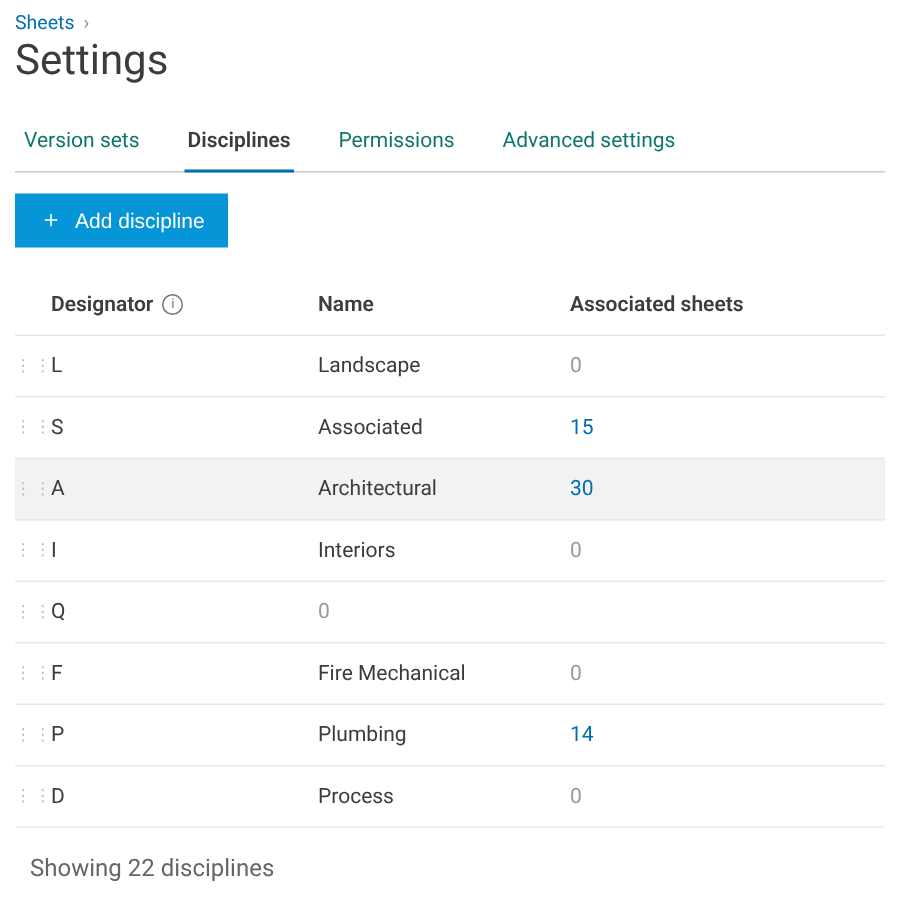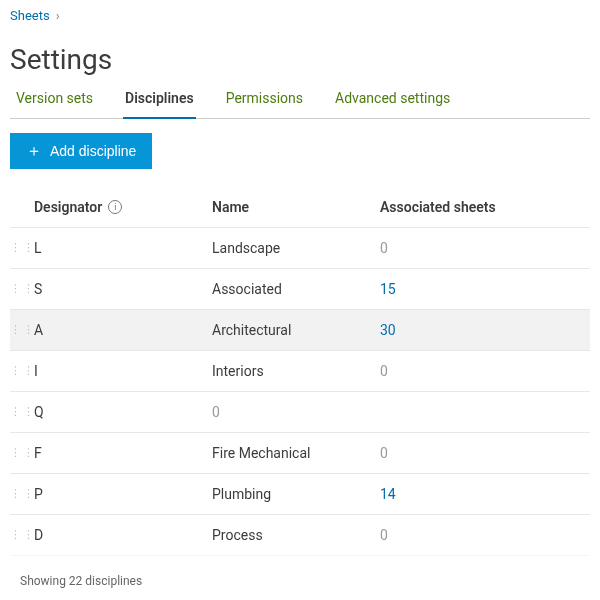--- a/index.html
+++ b/index.html
@@ -12,39 +12,39 @@
     height: 600px;
     overflow: hidden;
     position: relative;
   }
   .wrap { padding: 8px 10px 0 10px; }
   .breadcrumb {
     display: flex;
     align-items: center;
     gap: 6px;
     font-size: 13px;
-    margin-bottom: 20px;
+    margin-bottom: 0;
   }
   .breadcrumb a { color: #006eaf; text-decoration: none; }
   .breadcrumb .chev { color: #888; font-size: 13px; }
   h1 {
     font-size: 28px;
     font-weight: 400;
     color: #3c3c3c;
-    margin-bottom: 4px;
+    margin-bottom: 20px;
   }
   .tabs {
     display: flex;
     gap: 28px;
     border-bottom: 1px solid #ccc;
     padding: 0 0 0 4px;
   }
   .tab {
     padding: 10px 2px 12px 2px;
-    color: #4d7c0f;
+    color: #0f766e;
     cursor: pointer;
     position: relative;
     font-size: 14px;
   }
   .tab.active {
     color: #3c3c3c;
     font-weight: 600;
   }
   .tab.active::after {
     content: "";
@@ -108,21 +108,21 @@
     text-align: center;
   }
   .col-assoc .link { color: #006eaf; }
   .col-assoc .zero { color: #999; }
   .footer {
     position: absolute;
     left: 0; right: 0; bottom: 0;
     background: #fff;
     padding: 10px 14px 12px 20px;
     color: #666;
-    font-size: 12px;
+    font-size: 16px;
     border-top: 0px solid #eee;
   }
   .fadeout {
     position: absolute;
     left: 0; right: 0; bottom: 36px;
     height: 20px;
     background: linear-gradient(to bottom, rgba(255,255,255,0), #fff);
     pointer-events: none;
   }
 </style>

